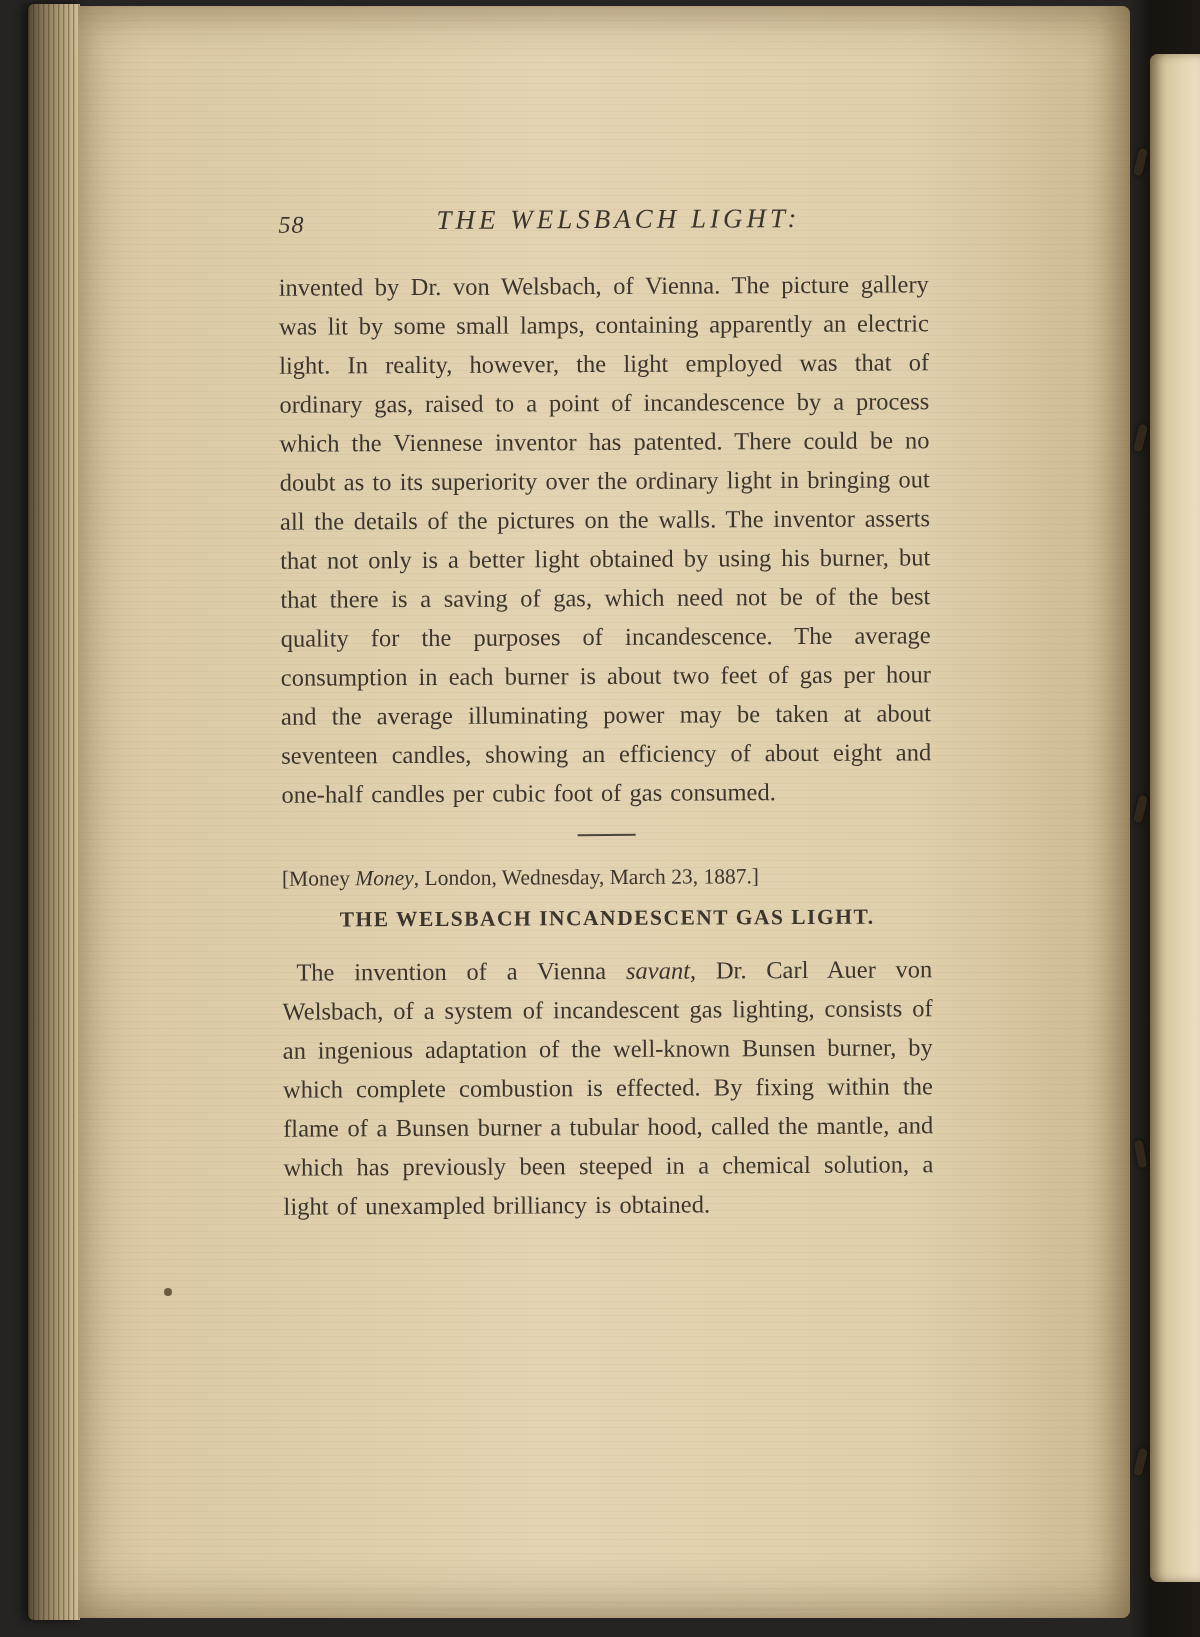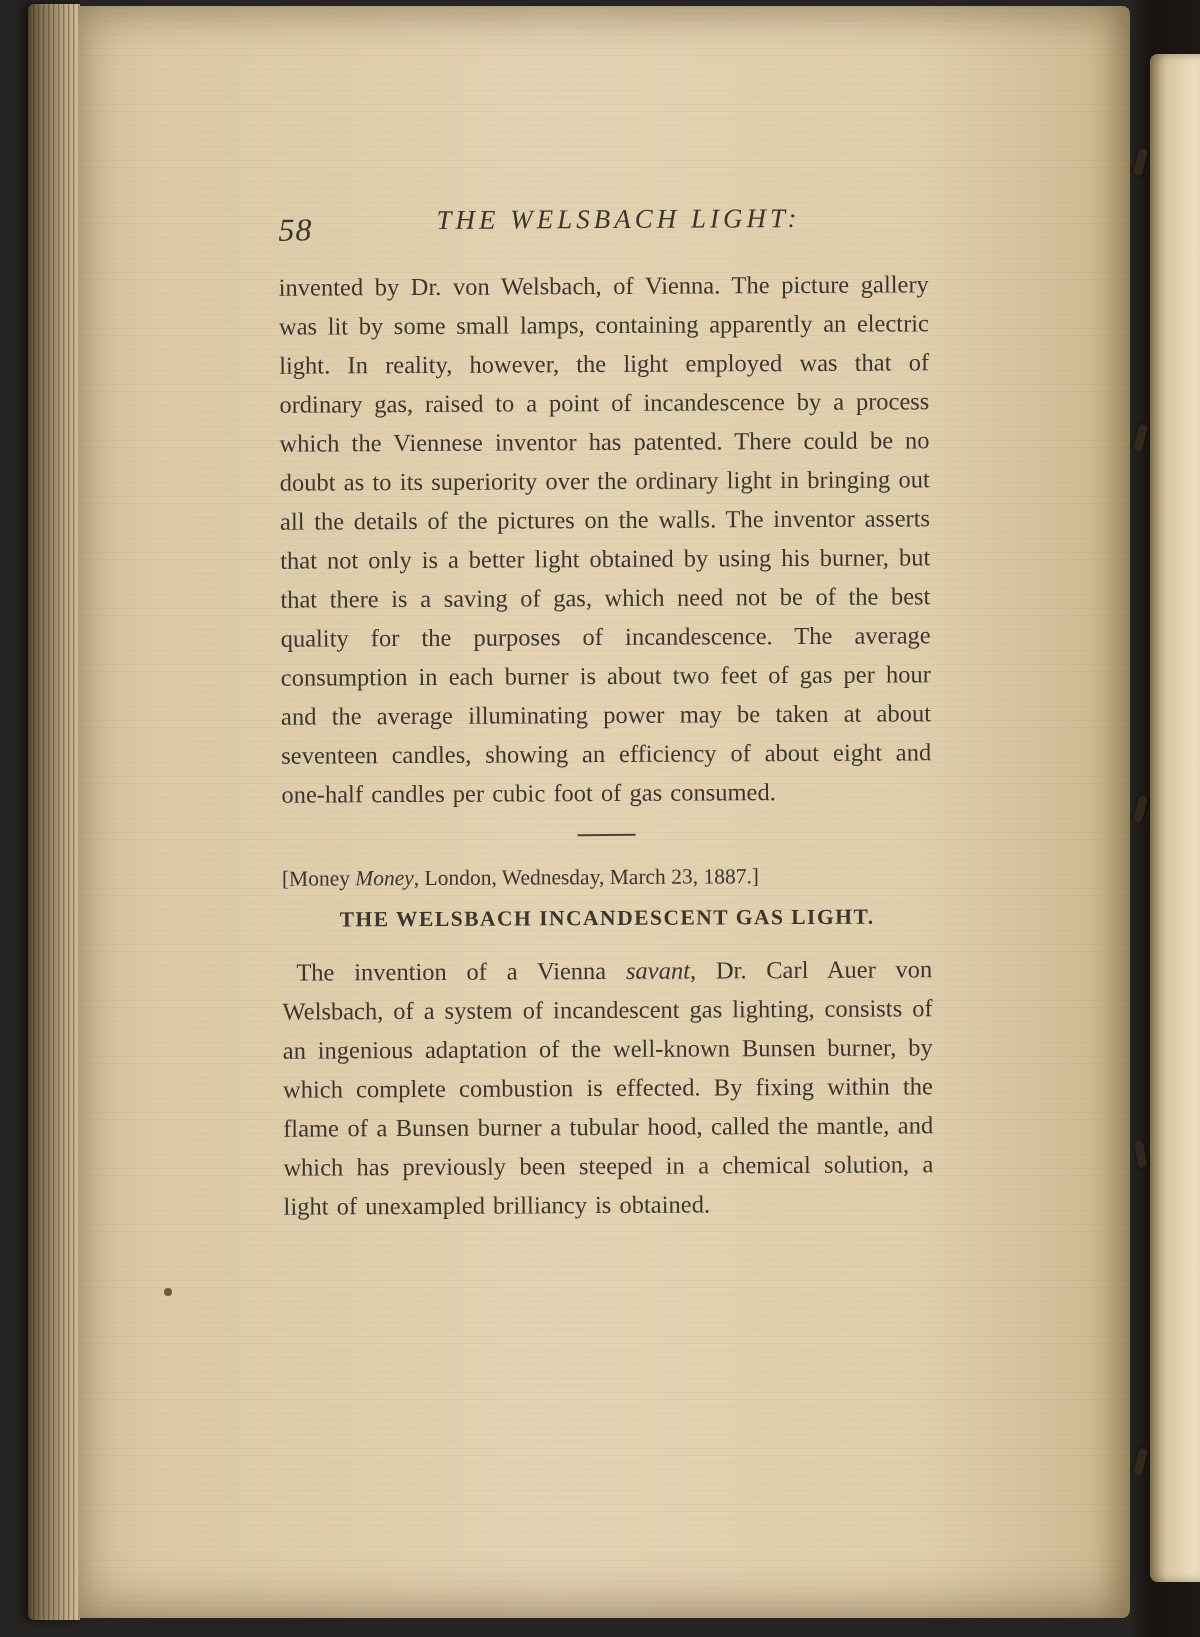--- a/index.html
+++ b/index.html
@@ -117,21 +117,21 @@
 
   .page-head {
     position: relative;
     height: 62px;
   }
   .page-number {
     position: absolute;
     left: 0;
     top: 6px;
     font-style: italic;
-    font-size: 32px;
+    font-size: 24px;
     letter-spacing: 1px;
   }
   .running-header {
     display: block;
     text-align: center;
     font-style: italic;
     font-size: 27px;
     letter-spacing: 4px;
     padding-left: 30px;
     white-space: nowrap;

